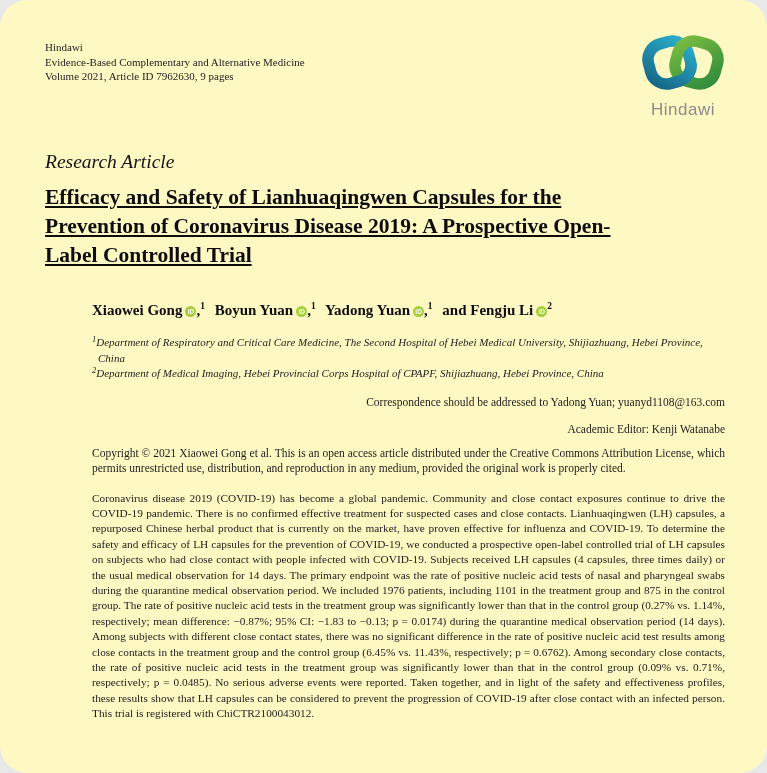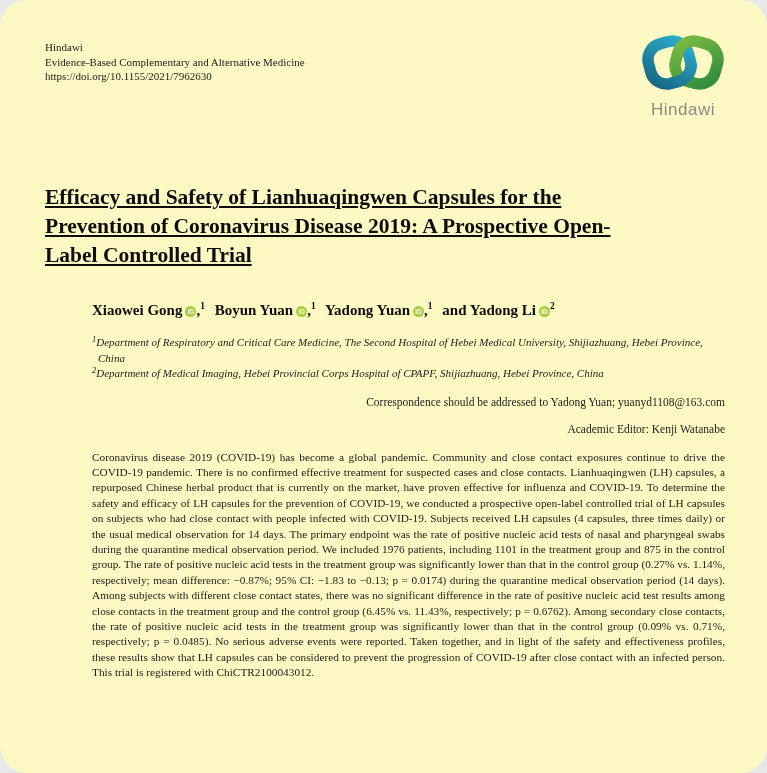--- a/index.html
+++ b/index.html
@@ -62,21 +62,21 @@
   }
 </style>
 </head>
 <body>
 
 <div class="page">
 
   <div class="pub-block">
     <div>Hindawi</div>
     <div>Evidence-Based Complementary and Alternative Medicine</div>
-    <div>https://doi.org/10.1155/2021/7962630</div>
+    <div>Volume 2021, Article ID 7962630, 9 pages</div>
   </div>
 
   <div class="logo-block">
     <svg width="84" height="62" viewBox="0 0 84 62">
       <defs>
         <linearGradient id="gTeal" x1="1" y1="0" x2="0" y2="1">
           <stop offset="0" stop-color="#2bb0cc"></stop>
           <stop offset="1" stop-color="#166584"></stop>
         </linearGradient>
         <linearGradient id="gGreen" x1="0" y1="0" x2="1" y2="1">
@@ -89,36 +89,38 @@
       </defs>
       <rect x="8" y="9" width="41" height="41" rx="16" fill="none" stroke="url(#gTeal)" stroke-width="11.5" transform="rotate(-15 28.5 29.5)"></rect>
       <rect x="35" y="9" width="41" height="41" rx="16" fill="none" stroke="url(#gGreen)" stroke-width="11.5" transform="rotate(15 55.5 29.5)"></rect>
       <g clip-path="url(#clipBottom)">
         <rect x="8" y="9" width="41" height="41" rx="16" fill="none" stroke="url(#gTeal)" stroke-width="11.5" transform="rotate(-15 28.5 29.5)"></rect>
       </g>
     </svg>
     <div class="logo-wordmark">Hindawi</div>
   </div>
 
+  <div class="article-type">Research Article</div>
   <h1 class="article-title">Efficacy and Safety of Lianhuaqingwen Capsules for the Prevention of Coronavirus Disease 2019: A Prospective Open-Label Controlled Trial</h1>
 
   <div class="inner">
 
     <div class="authors">
       <span class="author"><span>Xiaowei Gong</span><span class="orcid">iD</span><span>,</span><sup class="au">1</sup></span>
       <span class="author"><span>Boyun Yuan</span><span class="orcid">iD</span><span>,</span><sup class="au">1</sup></span>
       <span class="author"><span>Yadong Yuan</span><span class="orcid">iD</span><span>,</span><sup class="au">1</sup></span>
-      <span class="author"><span>and Yadong Li</span><span class="orcid">iD</span><span></span><sup class="au">2</sup></span>
+      <span class="author"><span>and Fengju Li</span><span class="orcid">iD</span><span></span><sup class="au">2</sup></span>
     </div>
 
     <div class="affils">
       <div class="affil"><sup class="af">1</sup><span>Department of Respiratory and Critical Care Medicine, The Second Hospital of Hebei Medical University, Shijiazhuang, Hebei Province, China</span></div>
       <div class="affil"><sup class="af">2</sup><span>Department of Medical Imaging, Hebei Provincial Corps Hospital of CPAPF, Shijiazhuang, Hebei Province, China</span></div>
     </div>
 
     <p class="meta-line"><span>Correspondence should be addressed to Yadong Yuan; </span><span>yuanyd1108@163.com</span></p>
     <p class="meta-line">Academic Editor: Kenji Watanabe</p>
 
+    <p class="copyright">Copyright © 2021 Xiaowei Gong et al. This is an open access article distributed under the Creative Commons Attribution License, which permits unrestricted use, distribution, and reproduction in any medium, provided the original work is properly cited.</p>
 
     <p class="abstract">Coronavirus disease 2019 (COVID-19) has become a global pandemic. Community and close contact exposures continue to drive the COVID-19 pandemic. There is no confirmed effective treatment for suspected cases and close contacts. Lianhuaqingwen (LH) capsules, a repurposed Chinese herbal product that is currently on the market, have proven effective for influenza and COVID-19. To determine the safety and efficacy of LH capsules for the prevention of COVID-19, we conducted a prospective open-label controlled trial of LH capsules on subjects who had close contact with people infected with COVID-19. Subjects received LH capsules (4 capsules, three times daily) or the usual medical observation for 14 days. The primary endpoint was the rate of positive nucleic acid tests of nasal and pharyngeal swabs during the quarantine medical observation period. We included 1976 patients, including 1101 in the treatment group and 875 in the control group. The rate of positive nucleic acid tests in the treatment group was significantly lower than that in the control group (0.27% vs. 1.14%, respectively; mean difference: −0.87%; 95% CI: −1.83 to −0.13; p = 0.0174) during the quarantine medical observation period (14 days). Among subjects with different close contact states, there was no significant difference in the rate of positive nucleic acid test results among close contacts in the treatment group and the control group (6.45% vs. 11.43%, respectively; p = 0.6762). Among secondary close contacts, the rate of positive nucleic acid tests in the treatment group was significantly lower than that in the control group (0.09% vs. 0.71%, respectively; p = 0.0485). No serious adverse events were reported. Taken together, and in light of the safety and effectiveness profiles, these results show that LH capsules can be considered to prevent the progression of COVID-19 after close contact with an infected person. This trial is registered with ChiCTR2100043012.</p>
 
   </div>
 </div>
 
 </body></html>

